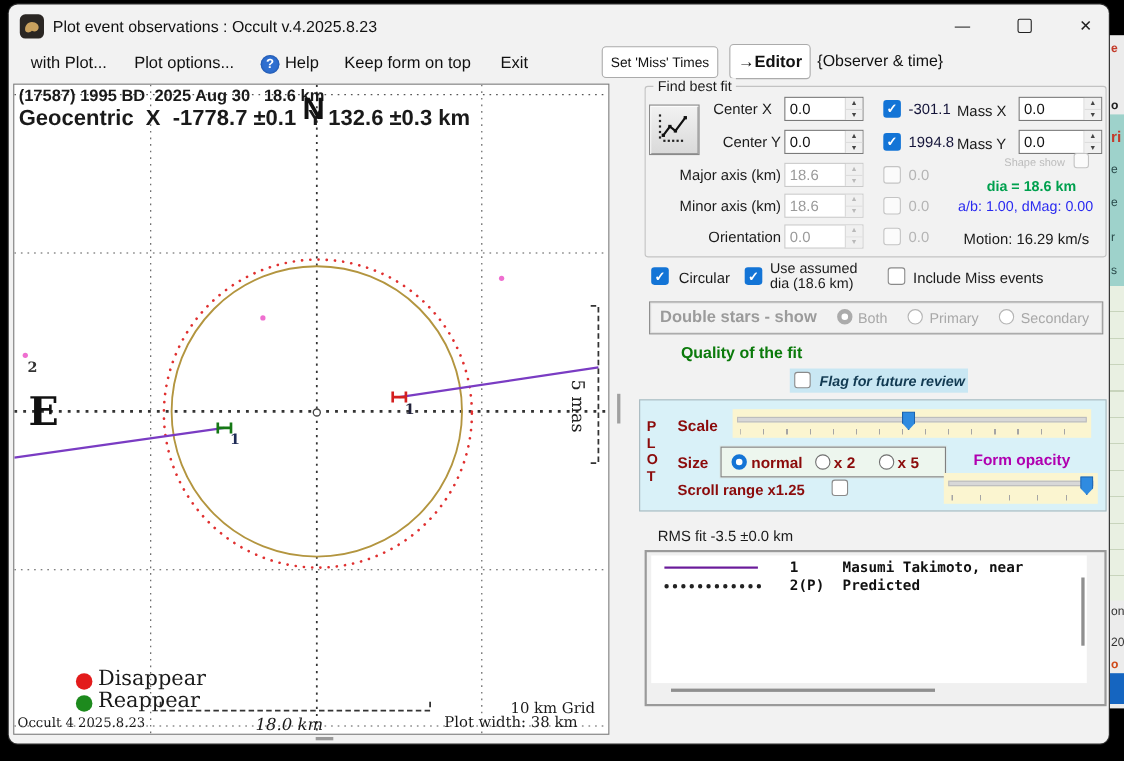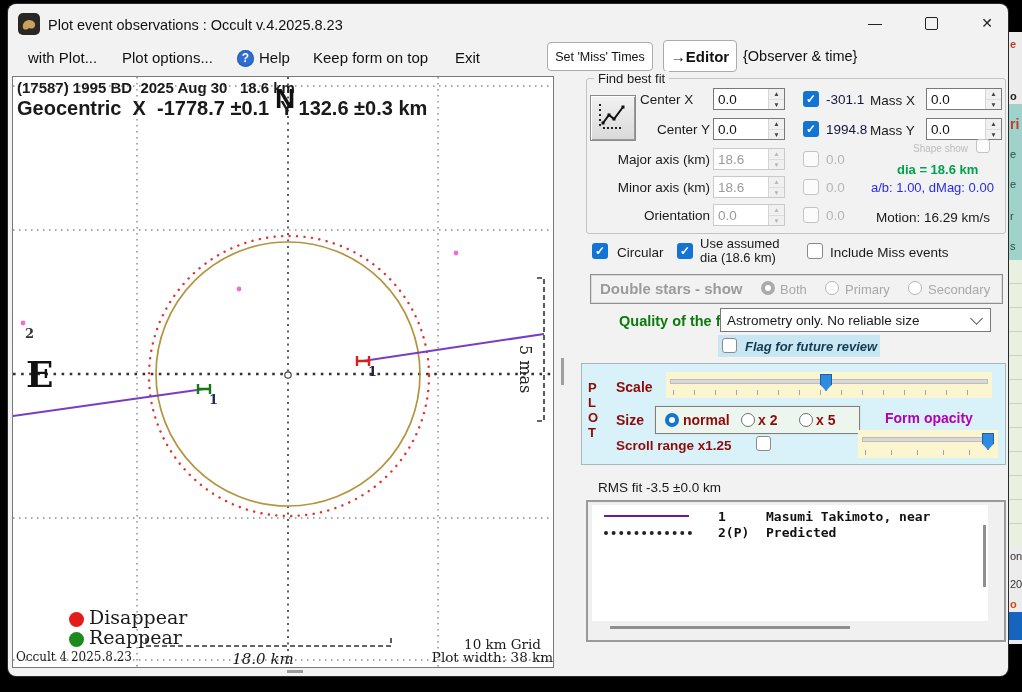--- a/index.html
+++ b/index.html
@@ -142,21 +142,21 @@
     <div class="serif" style="position:absolute;left:503px;top:268px;height:70px;writing-mode:vertical-rl;
                 font-size:16px;color:#222;">5 mas</div>
 
     <div class="abs" style="left:56px;top:535px;width:15px;height:15px;border-radius:50%;background:#e31b1b;"></div>
     <div class="t serif" style="left:76px;top:529px;font-size:19px;">Disappear</div>
     <div class="abs" style="left:56px;top:555px;width:15px;height:15px;border-radius:50%;background:#1d8a1d;"></div>
     <div class="t serif" style="left:76px;top:549px;font-size:19px;">Reappear</div>
     <div class="t serif" style="left:3px;top:573px;font-size:12px;">Occult 4 2025.8.23</div>
     <div class="t serif" style="left:200px;top:573px;width:100px;text-align:center;font-style:italic;font-size:15px;">18.0 km</div>
     <div class="t serif" style="right:12px;top:559px;font-size:13.5px;">10 km Grid</div>
-    <div class="t serif" style="right:0;top:572px;font-size:13.5px;">Plot width: 38 km</div>
+    <div class="t serif" style="right:28px;top:572px;font-size:13.5px;">Plot width: 38 km</div>
   </div>
 
   <div class="abs" style="left:553px;top:354px;width:3px;height:27px;background:#a0a0a0;"></div>
   <div class="abs" style="left:279px;top:666px;width:16px;height:3px;background:#9a9a9a;"></div>
 
   <div class="group" style="left:578px;top:74px;width:418px;height:154px;"></div>
   <div class="grouplbl" style="left:586px;top:67px;">Find best fit</div>
 
   <div class="abs" style="left:582px;top:91px;width:44px;height:44px;background:linear-gradient(#f2f2f2,#d9d9d9);
               border:1px solid #8a8a8a;box-shadow:inset 1px 1px 0 #fff,inset -1px -1px 0 #9a9a9a;">
@@ -176,21 +176,21 @@
       <polyline points="12,27 18,19 23,23 32,11" fill="none" stroke="#111" stroke-width="2"></polyline>
       <g fill="#111">
         <rect x="10.5" y="25.5" width="3" height="3"></rect>
           <rect x="16.5" y="17.5" width="3" height="3"></rect>
         <rect x="21.5" y="21.5" width="3" height="3"></rect>
           <rect x="30.5" y="9.5" width="3" height="3"></rect>
       </g>
     </svg>
   </div>
 
-  <div class="t" style="left:632px;top:88px;width:70px;text-align:left;">Center X</div>
+  <div class="t" style="left:632px;top:88px;width:70px;text-align:center;">Center X</div>
   <div class="spin" style="left:705px;top:84px;width:72px;">
     <input class="spin-val" value="0.0" style="">
     <div class="spin-btns">
         <div class="spin-b">▲</div>
         <div class="spin-b">▼</div>
       </div>
   </div>
   <div class="cb on" style="left:795px;top:87px;">✓</div>
   <div class="t" style="left:818px;top:88px;color:#15153a;">-301.1</div>
   <div class="t" style="left:862px;top:89px;">Mass X</div>
@@ -272,25 +272,20 @@
               box-shadow:inset 0 0 0 1px #dcdcdc;background:#f2f2f2;"></div>
   <div class="t" style="left:592px;top:276px;font-weight:bold;font-size:15px;color:#9b9b9b;">Double stars - show</div>
   <div class="rd gray on" style="left:753px;top:277px;"></div>
   <div class="t" style="left:772px;top:278px;color:#a8a8a8;font-size:13px;">Both</div>
   <div class="rd gray" style="left:817px;top:277px;"></div>
   <div class="t" style="left:837px;top:278px;color:#a8a8a8;font-size:13px;">Primary</div>
   <div class="rd gray" style="left:900px;top:277px;"></div>
   <div class="t" style="left:920px;top:278px;color:#a8a8a8;font-size:13px;">Secondary</div>
 
   <div class="t" style="left:583px;top:309px;font-weight:bold;font-size:14.5px;color:#0b7a0b;margin-left:28px;">Quality of the fit</div>
-  <div class="abs" style="left:712px;top:304px;width:271px;height:24px;background:#fff;border:1px solid #7a7a7a;
-              display:flex;align-items:center;box-sizing:border-box;">
-    <span class="t" style="position:static;padding-left:6px;flex:1;">Astrometry only. No reliable size</span>
-    <div class="chev" style="margin-right:9px;margin-top:-4px;"></div>
-  </div>
   <div class="abs" style="left:710px;top:331px;width:162px;height:22px;background:#c9e7f3;"></div>
   <div class="cb off" style="left:714px;top:334px;width:15px;height:15px;"></div>
   <div class="t" style="left:737px;top:335px;font-style:italic;font-weight:bold;font-size:13px;color:#123a52;">Flag for future review</div>
 
   <div class="abs" style="left:573px;top:359px;width:425px;height:102px;background:#d9f1f8;border:1px solid #a8b8bd;box-sizing:border-box;"></div>
   <div class="abs dr" style="left:580px;top:376px;width:12px;word-break:break-all;font-size:13px;line-height:15px;">PLOT</div>
   <div class="t dr" style="left:608px;top:375px;font-size:14px;">Scale</div>
   <div class="sl" style="left:658px;top:368px;width:326px;height:26px;">
     <div class="sl-g"></div>
     <div class="sl-t"></div>

